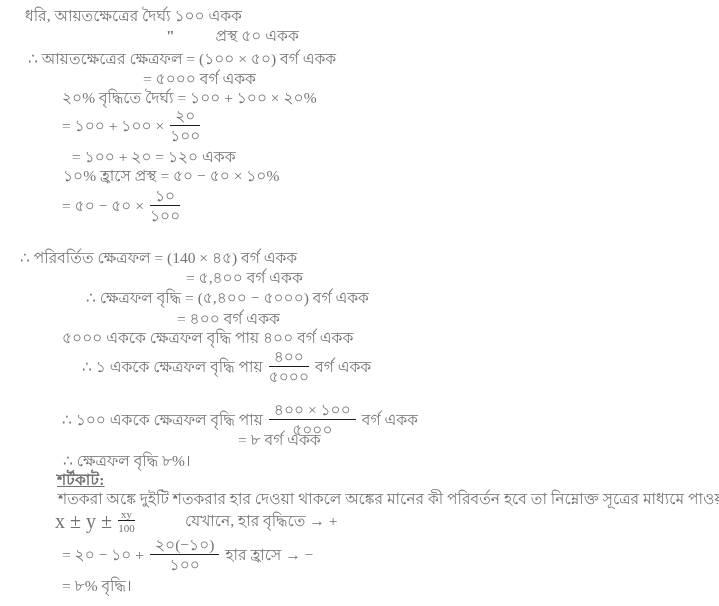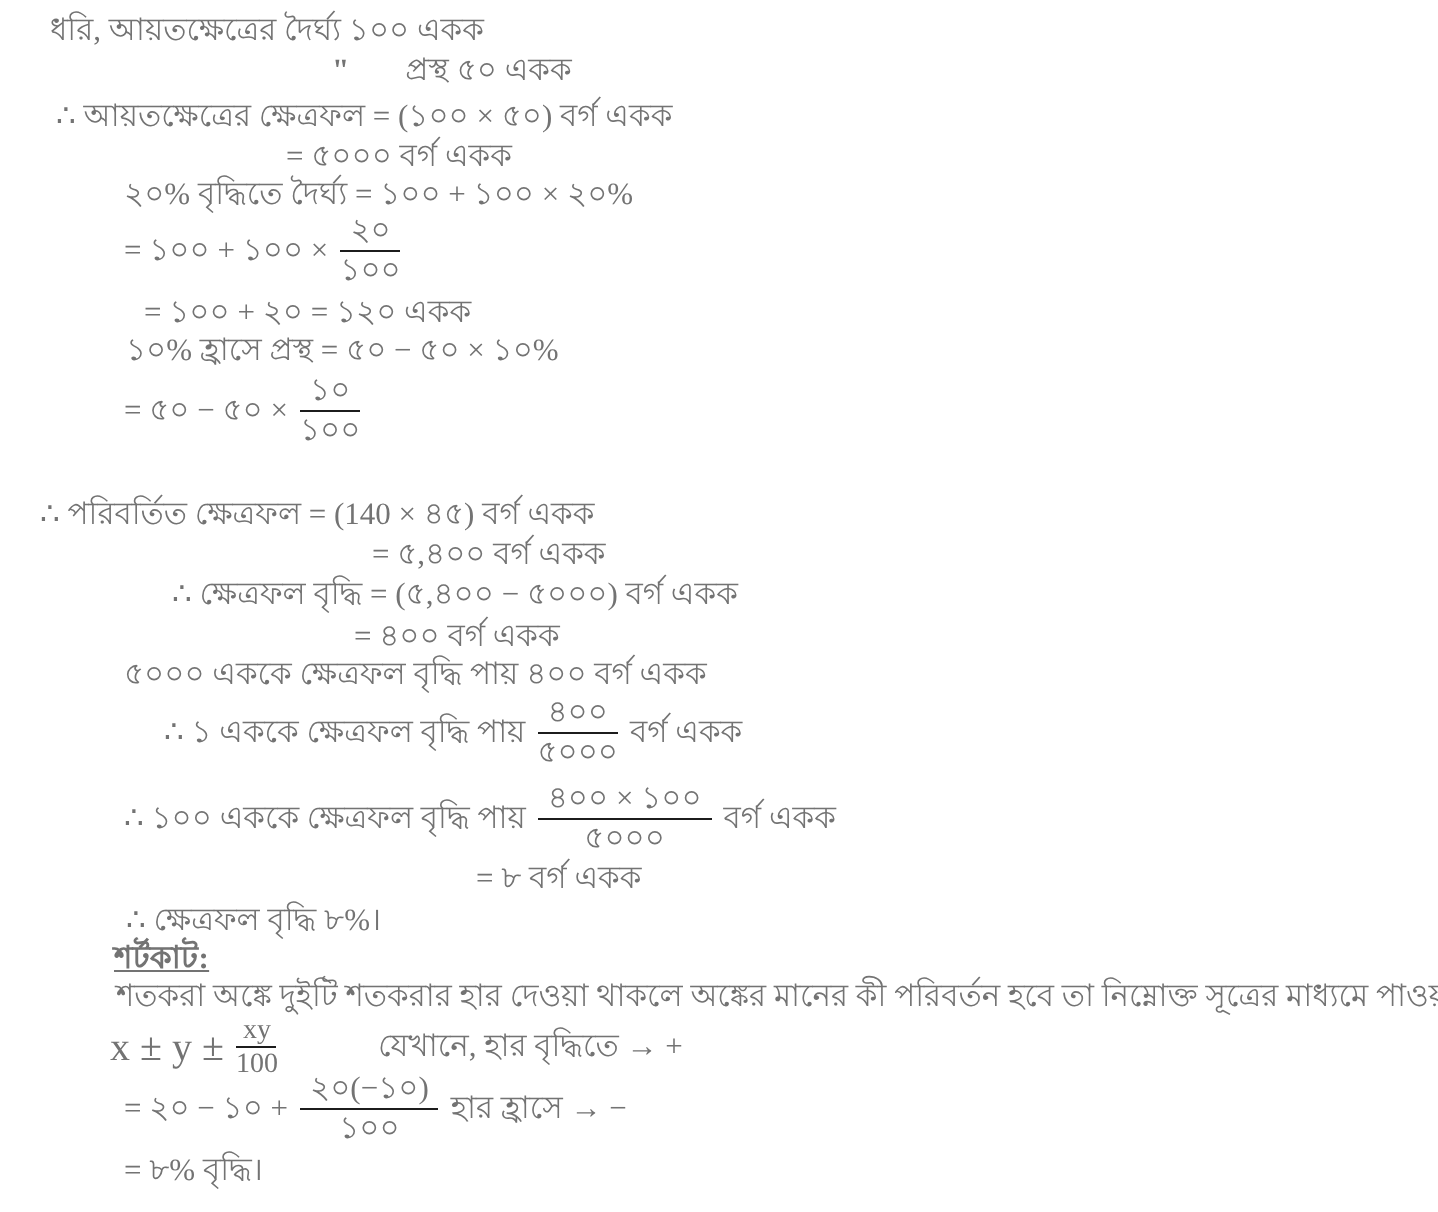--- a/index.html
+++ b/index.html
@@ -13,23 +13,23 @@
     line-height:18px;
     overflow:hidden;
   }
   .line{position:absolute;white-space:nowrap;}
   .eq{display:flex;align-items:center;gap:6px;}
   .frac{display:inline-flex;flex-direction:column;align-items:center;line-height:1.12;text-align:center;}
   .frac .num{padding:0 5px 1px 5px;border-bottom:1.5px solid #1c1c1c;}
   .frac .den{padding-top:1px;}
   .shortcut-h{text-decoration:underline;font-weight:bold;letter-spacing:0.2px;}
   .ditto{font-weight:bold;}
-  .ditto-text{margin-left:28px;}
+  .ditto-text{margin-left:41px;}
   .latin{font-family:"Liberation Serif",serif;font-size:20px;}
-  .small-frac{font-size:14px;line-height:1.1;}
+  .small-frac{font-size:11px;line-height:1.1;}
   .small-frac .num{padding:0 3px 0 3px;border-bottom:1.2px solid #1c1c1c;}
   .note{margin-left:44px;}
   .note2{}
 </style>
 </head>
 <body>
 
 <div class="page">
 
   <div class="line" style="left:25px;top:7px;">ধরি, আয়তক্ষেত্রের দৈর্ঘ্য ১০০ একক</div>
@@ -69,21 +69,21 @@
 
   <div class="line eq" style="left:82px;top:348px;">
     <span>∴ ১ এককে ক্ষেত্রফল বৃদ্ধি পায়</span>
     <span class="frac">
       <span class="num">৪০০</span>
       <span class="den">৫০০০</span>
     </span>
     <span>বর্গ একক</span>
   </div>
 
-  <div class="line eq" style="left:62px;top:391px;align-items:center;">
+  <div class="line eq" style="left:62px;top:401px;align-items:center;">
     <span>∴ ১০০ এককে ক্ষেত্রফল বৃদ্ধি পায়</span>
     <span class="frac">
       <span class="num">৪০০ × ১০০</span>
       <span class="den">৫০০০</span>
     </span>
     <span>বর্গ একক</span>
   </div>
 
   <div class="line" style="left:238px;top:431px;">= ৮ বর্গ একক</div>
   <div class="line" style="left:63px;top:452px;">∴ ক্ষেত্রফল বৃদ্ধি ৮%।</div>

